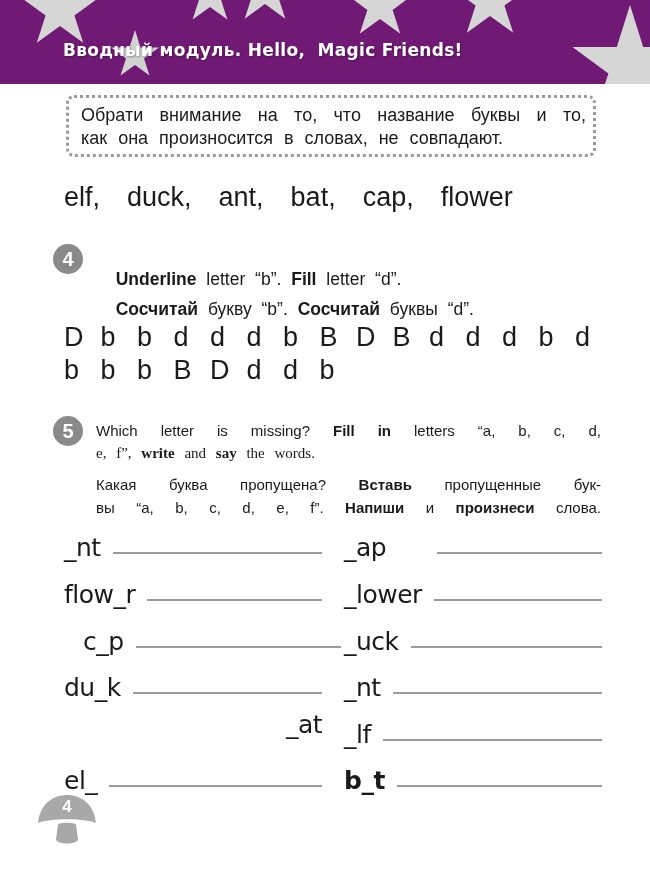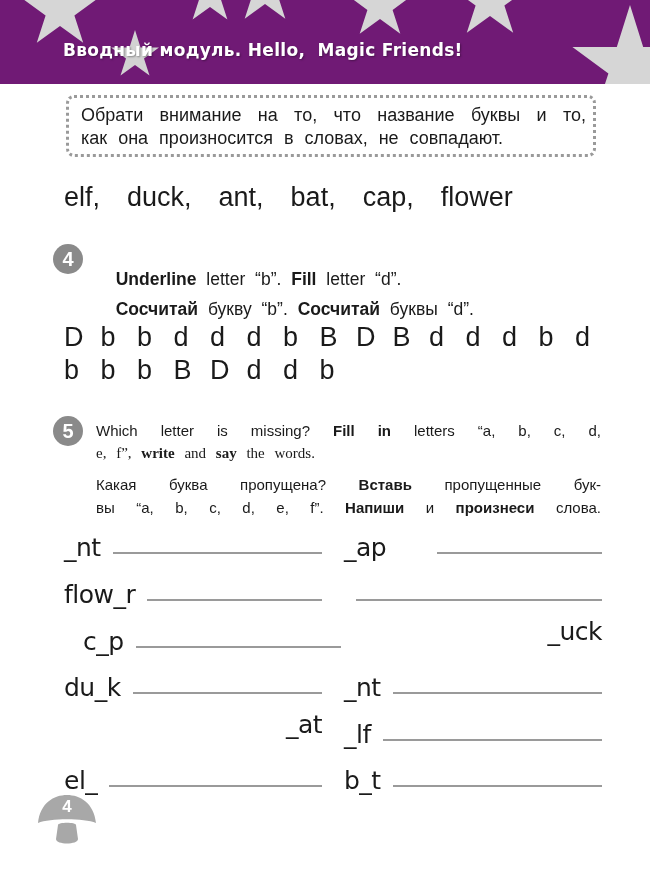--- a/index.html
+++ b/index.html
@@ -176,35 +176,36 @@
 <div class="fill-row" style="left:64px;top:756px;width:258px;">
     <span class="fill-word">el_</span>
     <span class="fill-line"></span>
   </div>
 
 <div class="fill-row" style="left:344px;top:523px;width:258px;gap:39px;">
     <span class="fill-word">_ap</span>
     <span class="fill-line"></span>
   </div>
 <div class="fill-row" style="left:344px;top:570px;width:258px;">
-    <span class="fill-line"></span>
-  </div>
-<div class="fill-row" style="left:344px;top:617px;width:258px;flex-direction:column;">
+    <span class="fill-word">_lower</span>
+    <span class="fill-line"></span>
+  </div>
+<div class="fill-row" style="left:344px;top:617px;width:258px;">
     <span class="fill-word">_uck</span>
     <span class="fill-line"></span>
   </div>
 <div class="fill-row" style="left:344px;top:663px;width:258px;">
     <span class="fill-word">_nt</span>
     <span class="fill-line"></span>
   </div>
 <div class="fill-row" style="left:344px;top:710px;width:258px;">
     <span class="fill-word">_lf</span>
     <span class="fill-line"></span>
   </div>
-<div class="fill-row" style="left:344px;top:756px;width:258px;">
+<div class="fill-row" style="left:344px;top:756px;width:258px;font-weight:bold;">
     <span class="fill-word">b_t</span>
     <span class="fill-line"></span>
   </div>
 
 <div class="page-badge">
   <svg width="62" height="52" viewBox="0 0 62 52" style="position:absolute;left:0;top:0;">
     <path d="M2,30 C4,10 18,2 31,2 C44,2 58,10 60,30 C48,25 14,25 2,30 Z" fill="#a8a8a8"></path>
     <path d="M4,31 C16,27 46,27 58,31" stroke="#ffffff" stroke-width="1.5" fill="none"></path>
     <path d="M22,32 C22,29 40,29 40,32 L42,46 C42,52 20,52 20,46 Z" fill="#a8a8a8"></path>
   </svg>

